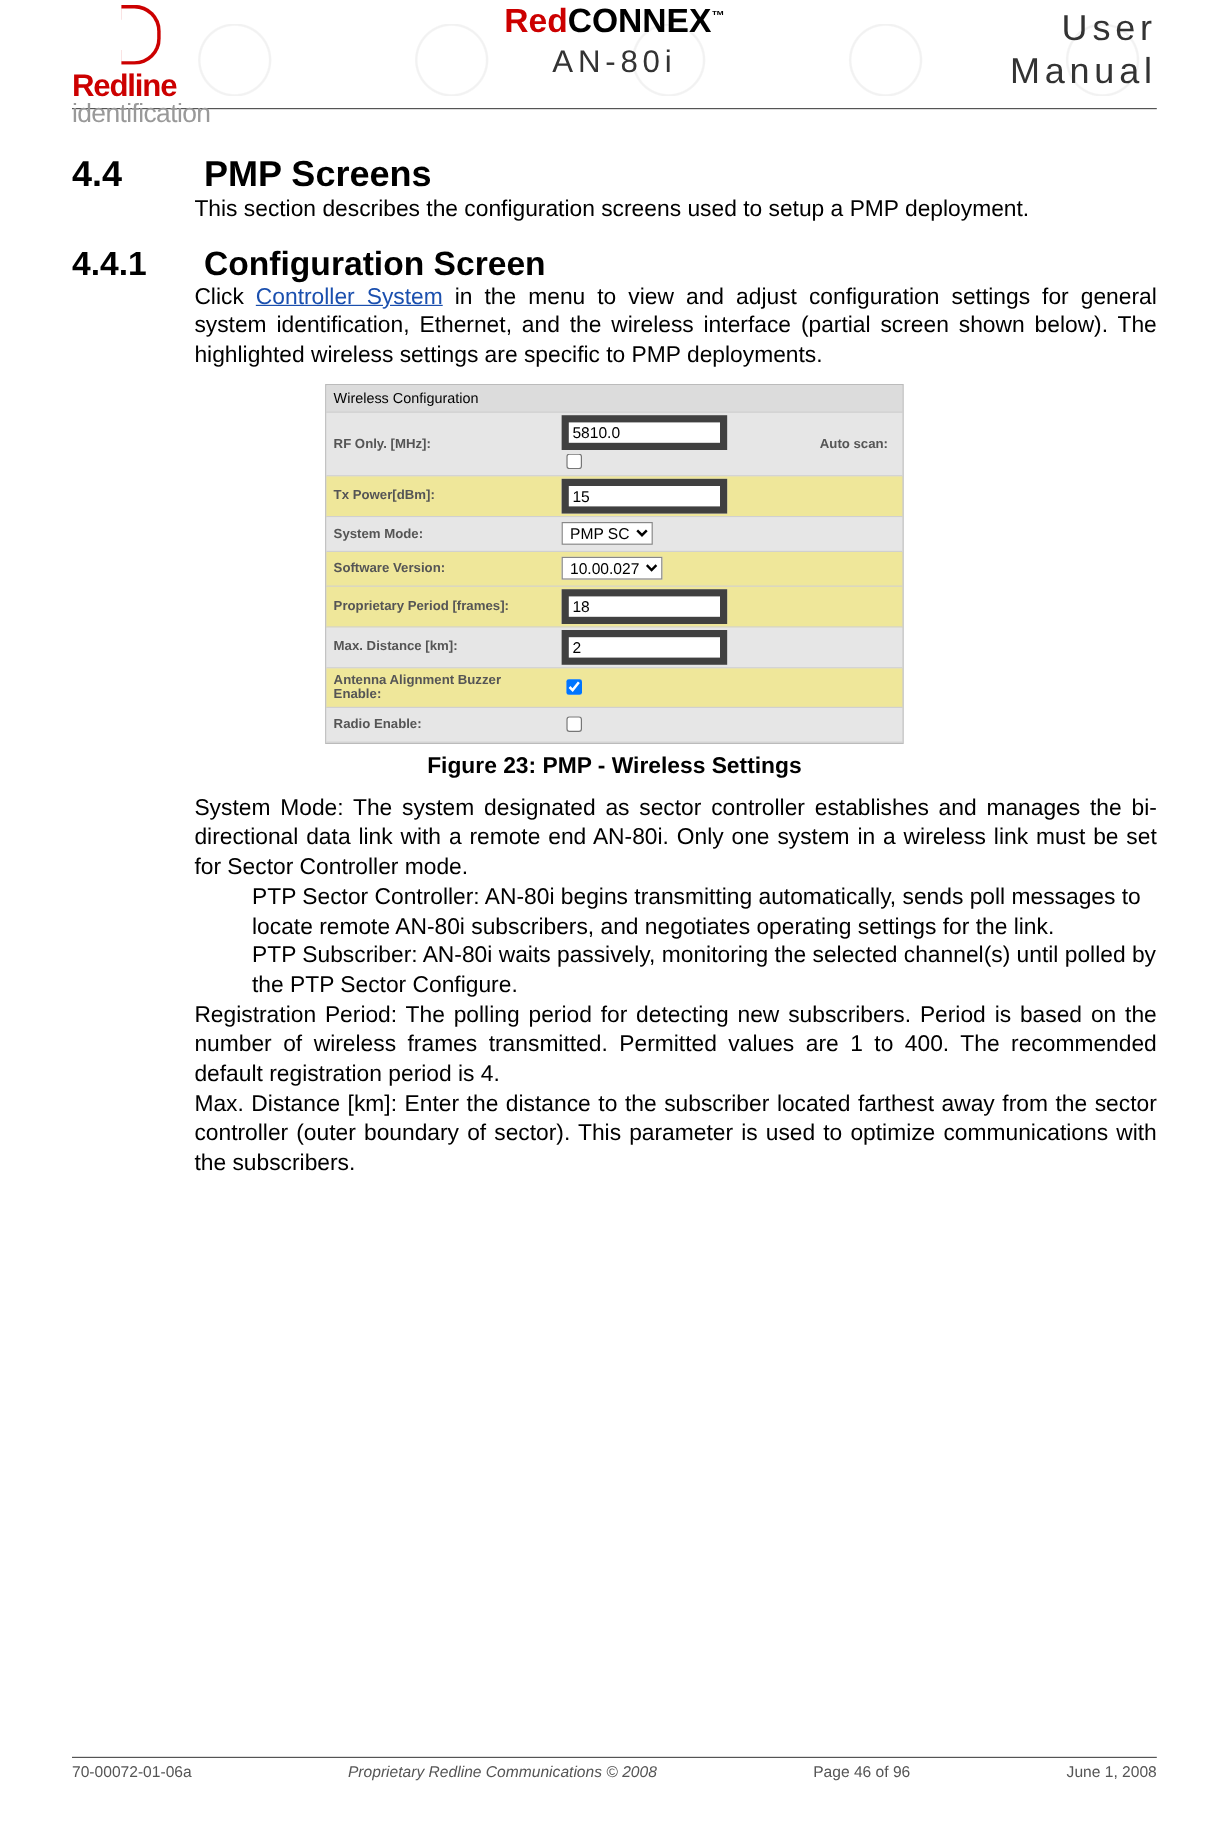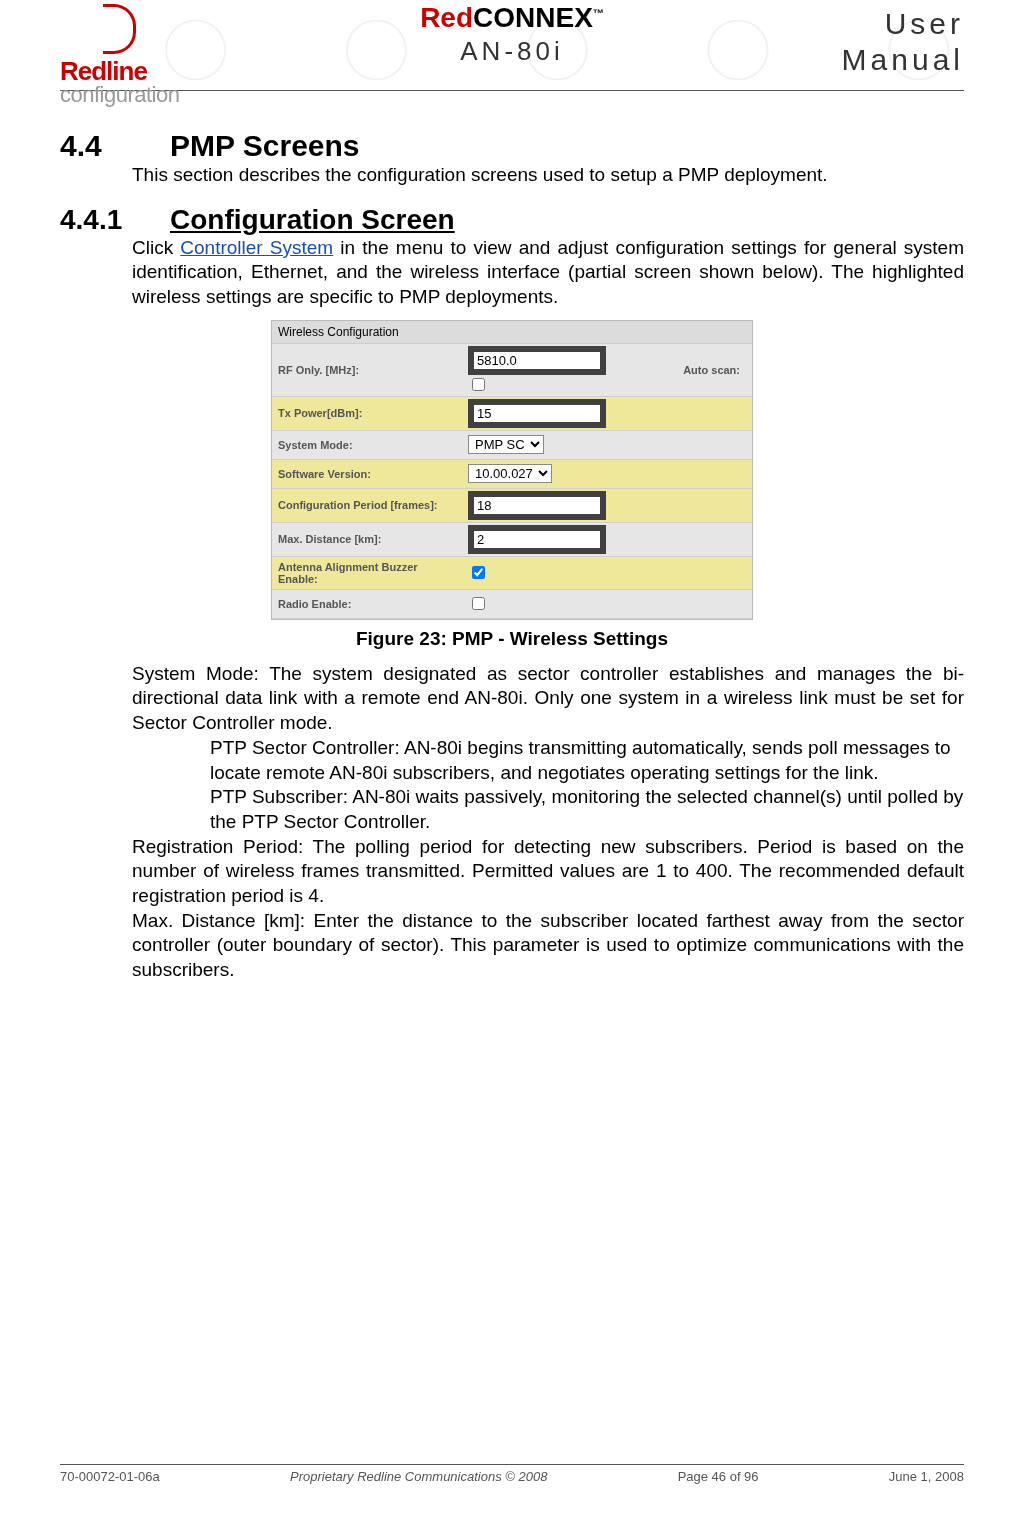--- a/index.html
+++ b/index.html
@@ -90,27 +90,26 @@
   }
 
   
   .sec-h1 {
     font-size: 30px; font-weight: bold;
     margin-top: 38px;
   }
   .sec-h2 {
     font-size: 28px; font-weight: bold;
     margin-top: 16px;
-    text-decoration: underline;
   }
   .num { display: inline-block; width: 110px; }
   .para {
     font-size: 19px;
     line-height: 1.3;
-    margin-left: 72px;
+    margin-left: 102px;
     text-align: justify;
   }
   .para.sub { margin-left: 150px; text-align: left; }
   .link { color: #1a4fae; text-decoration: underline; }
   .caption {
     text-align: center;
     font-weight: bold;
     font-size: 19px;
     margin: 8px 0 12px;
   }
@@ -196,21 +195,21 @@
 <body>
 
 <div class="page">
 
   <div class="hdr">
     <div class="hdr-wave"></div>
     <div class="logo-left">
       <div class="arc"></div>
       <div class="txt">
         <div class="red">Redline</div>
-        <div class="grey">configuration</div>
+        <div class="grey">identification</div>
       </div>
     </div>
     <div class="logo-center">
       <div class="brand">
         <span class="r">Red</span><span class="b">CONNEX</span><span class="tm">™</span>
       </div>
       <div class="model">AN-80i</div>
     </div>
     <div class="hdr-right">
       <div>User</div>
@@ -259,21 +258,21 @@
     </div>
 
     <div class="row hl">
       <div class="lbl">Software Version:</div>
       <div class="val">
           <select><option>10.00.027</option></select>
         </div>
     </div>
 
     <div class="row hl">
-      <div class="lbl">Configuration Period [frames]:</div>
+      <div class="lbl">Proprietary Period [frames]:</div>
       <div class="val">
           <input type="text" value="18" style="">
         </div>
     </div>
 
     <div class="row plain">
       <div class="lbl">Max. Distance [km]:</div>
       <div class="val">
           <input type="text" value="2" style="">
         </div>
@@ -296,21 +295,21 @@
 
   <div class="caption">Figure 23: PMP - Wireless Settings</div>
 
   <div class="para">
     <b>System Mode</b><span>: The system designated as sector controller establishes and manages the bi-directional data link with a remote end AN-80i. Only one system in a wireless link must be set for Sector Controller mode.</span>
   </div>
   <div class="para sub">
     <b>PTP Sector Controller</b><span>: AN-80i begins transmitting automatically, sends poll messages to locate remote AN-80i subscribers, and negotiates operating settings for the link.</span>
   </div>
   <div class="para sub">
-    <b>PTP Subscriber</b><span>: AN-80i waits passively, monitoring the selected channel(s) until polled by the PTP Sector Controller.</span>
+    <b>PTP Subscriber</b><span>: AN-80i waits passively, monitoring the selected channel(s) until polled by the PTP Sector Configure.</span>
   </div>
   <div class="para">
     <b>Registration Period</b><span>: The polling period for detecting new subscribers. Period is based on the number of wireless frames transmitted. Permitted values are 1 to 400. The recommended default registration period is 4.</span>
   </div>
   <div class="para">
     <b>Max. Distance [km]</b><span>: Enter the distance to the subscriber located farthest away from the sector controller (outer boundary of sector). This parameter is used to optimize communications with the subscribers.</span>
   </div>
 
   <div class="ftr">
     <span>70-00072-01-06a</span>

